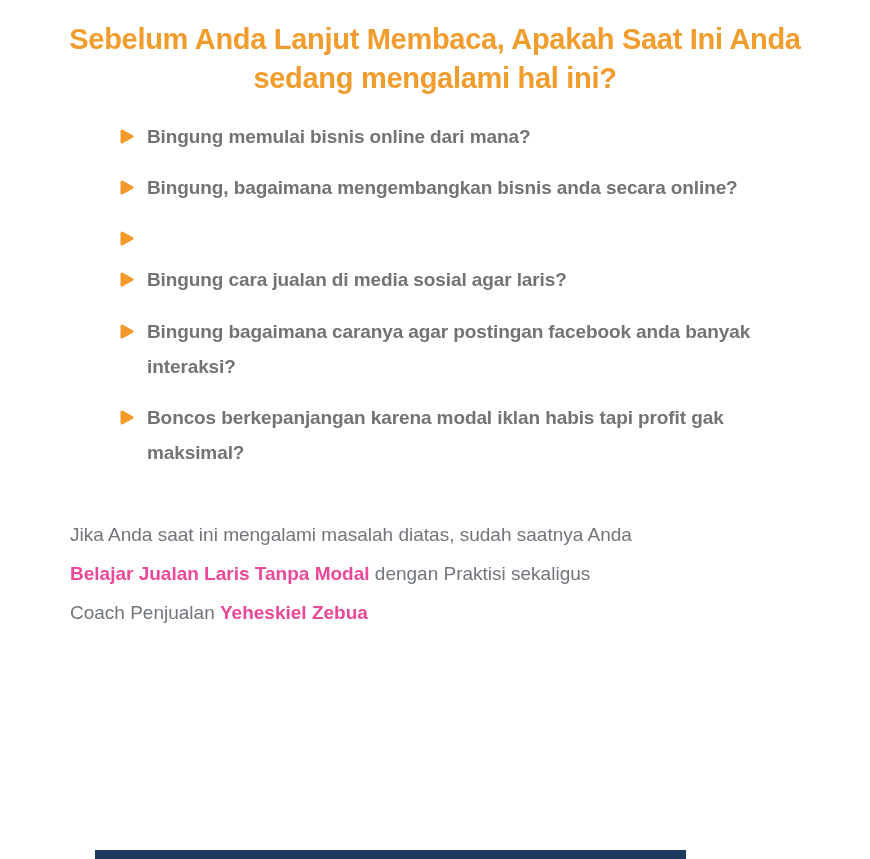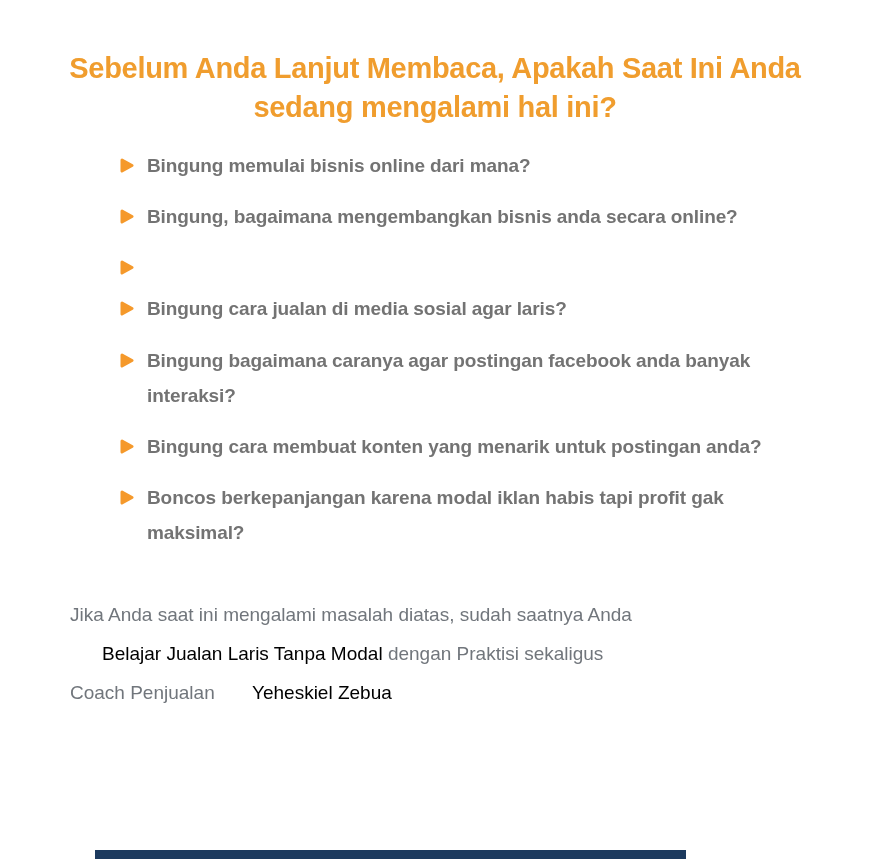--- a/index.html
+++ b/index.html
@@ -6,22 +6,22 @@
   .page {
     position: relative;
     width: 870px;
     height: 859px;
     margin: 0 auto;
     background: #ffffff;
     overflow: hidden;
     font-family: "Liberation Sans", sans-serif;
   }
   .heading {
-    margin: 12px auto;
-    padding-top: 37px;
+    margin: 0 auto;
+    padding-top: 20px;
     width: 800px;
     text-align: center;
     color: #F09D2E;
     font-size: 29px;
     font-weight: 700;
     line-height: 1.33;
     letter-spacing: -0.3px;
   }
   .pain-list {
     list-style: none;
@@ -48,21 +48,21 @@
     display: inline-block;
   }
   .closing {
     margin: 46px auto 0;
     width: 730px;
     font-size: 19px;
     font-weight: 400;
     color: #71767C;
     line-height: 2.05;
   }
-  .closing strong { color: #000000; font-weight: 400; margin-left: 32px; }
+  .closing strong { color: #ec4899; font-weight: 700; }
   .bottom-bar {
     position: absolute;
     left: 95px;
     bottom: 0;
     width: 591px;
     height: 9px;
     background: #1C3A5E;
   }
 </style>
 </head>
@@ -99,26 +99,20 @@
     <li class="pain-item">
       <svg class="tri" viewBox="0 0 14 15">
           <path d="M2 2 L12 7.5 L2 13 Z" fill="#F5992B" stroke="#F5992B" stroke-width="3" stroke-linejoin="round"></path>
         </svg>
       <span>Bingung bagaimana caranya agar postingan facebook anda banyak interaksi?</span>
     </li>
     <li class="pain-item">
       <svg class="tri" viewBox="0 0 14 15">
           <path d="M2 2 L12 7.5 L2 13 Z" fill="#F5992B" stroke="#F5992B" stroke-width="3" stroke-linejoin="round"></path>
         </svg>
-      <span>Bingung cara membuat konten yang menarik untuk postingan anda?</span>
-    </li>
-    <li class="pain-item">
-      <svg class="tri" viewBox="0 0 14 15">
-          <path d="M2 2 L12 7.5 L2 13 Z" fill="#F5992B" stroke="#F5992B" stroke-width="3" stroke-linejoin="round"></path>
-        </svg>
       <span>Boncos berkepanjangan karena modal iklan habis tapi profit gak maksimal?</span>
     </li>
   </ul>
 
   <p class="closing">
     <span>Jika Anda saat ini mengalami masalah diatas, sudah saatnya Anda</span><br>
     <strong>Belajar Jualan Laris Tanpa Modal</strong><span> dengan Praktisi sekaligus</span><br>
     <span>Coach Penjualan </span><strong>Yeheskiel Zebua</strong>
   </p>
 

